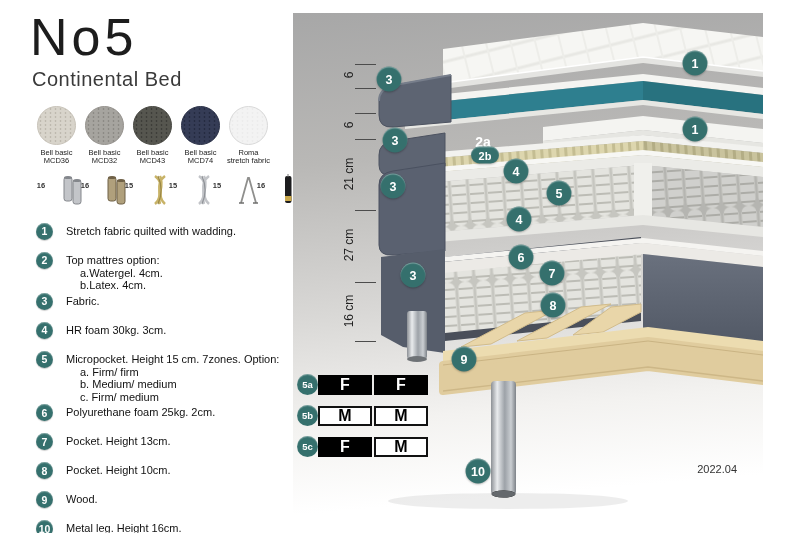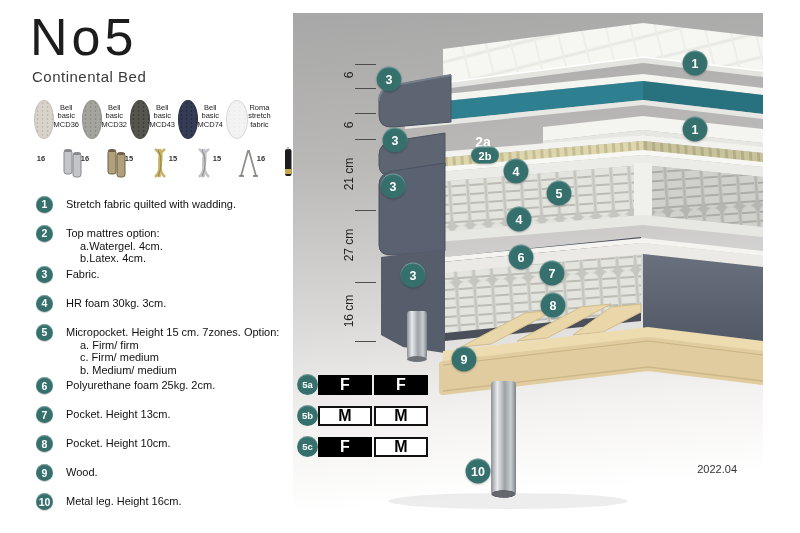--- a/index.html
+++ b/index.html
@@ -6,24 +6,24 @@
   *{margin:0;padding:0;box-sizing:border-box;}
   html,body{width:800px;height:533px;}
   body{
     font-family:"Liberation Sans", sans-serif;
     background:#ffffff; position:relative; overflow:hidden; color:#1c1c1c;
   }
 
   
   #left{position:absolute;left:30px;top:10px;width:262px;}
   #title{font-size:52px;font-weight:400;letter-spacing:4px;color:#1d1d1d;line-height:1.05;}
-  #subtitle{font-size:15px;font-weight:400;color:#3a3a3a;letter-spacing:.5px;margin-top:3px;margin-left:2px;}
+  #subtitle{font-size:20px;font-weight:400;color:#3a3a3a;letter-spacing:.5px;margin-top:3px;margin-left:2px;}
 
   #swatches{display:flex;gap:3px;margin-top:15px;margin-left:4px;}
-  .swatch{width:45px;display:flex;flex-direction:row;}
+  .swatch{width:45px;display:flex;flex-direction:column;align-items:center;}
   .swatch-circle{width:39px;height:39px;border-radius:50%;}
   .swatch-label{font-size:7.5px;line-height:8.5px;text-align:center;margin-top:4px;color:#222;}
 
   #legs{display:flex;gap:2px;margin-top:7px;margin-left:2px;align-items:flex-end;}
   .leg{width:42px;display:flex;align-items:flex-start;justify-content:center;gap:16px;}
   .leg-num{font-size:7.5px;font-weight:bold;color:#333;margin-top:8px;}
   .leg-dash{width:6px;border-top:1px solid #bbb;margin-top:6px;}
 
   #features{margin-top:12px;margin-left:6px;}
   .feat{display:flex;gap:13px;margin-bottom:12px;}
@@ -189,22 +189,22 @@
         <div class="feat-num">4</div>
         <div>
           <div class="feat-text">HR foam 30kg. 3cm.</div>
         </div>
       </div>
       <div class="feat has-sub">
         <div class="feat-num">5</div>
         <div>
           <div class="feat-text">Micropocket. Height 15 cm. 7zones. Option:</div>
           <div class="feat-sub">a. Firm/ firm</div>
+          <div class="feat-sub">b. Medium/ medium</div>
           <div class="feat-sub">c. Firm/ medium</div>
-          <div class="feat-sub">b. Medium/ medium</div>
         </div>
       </div>
       <div class="feat">
         <div class="feat-num">6</div>
         <div>
           <div class="feat-text">Polyurethane foam 25kg. 2cm.</div>
         </div>
       </div>
       <div class="feat">
         <div class="feat-num">7</div>

